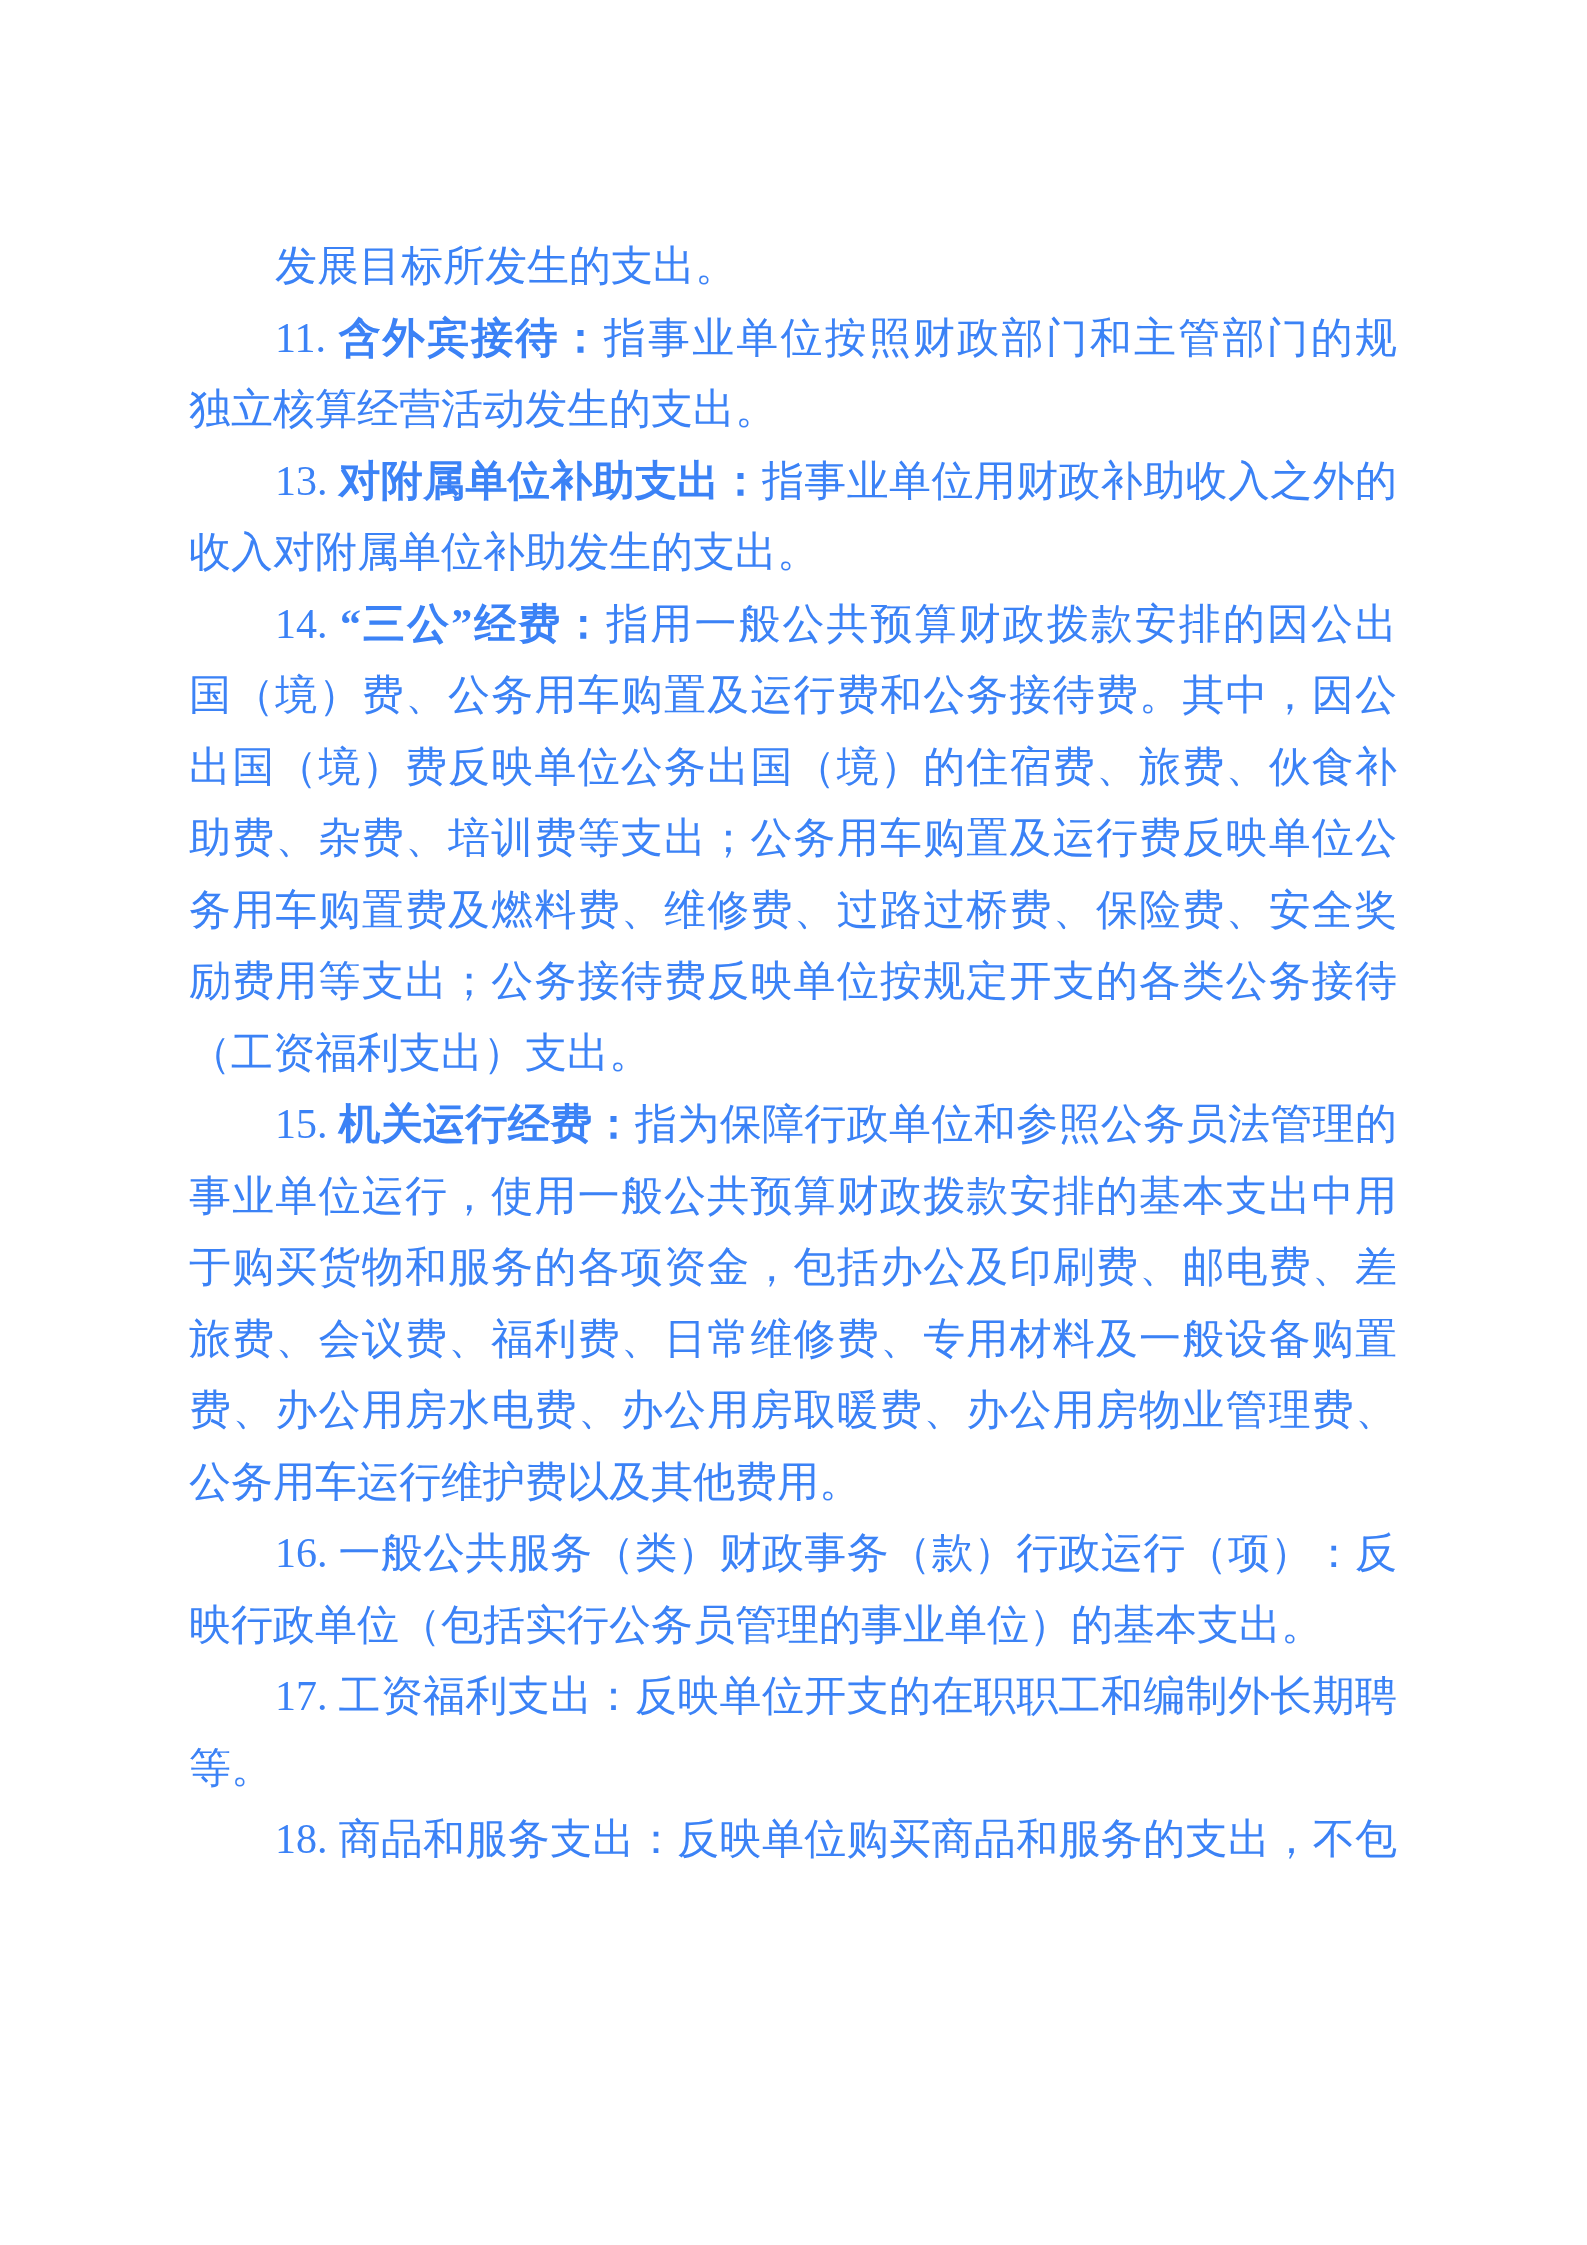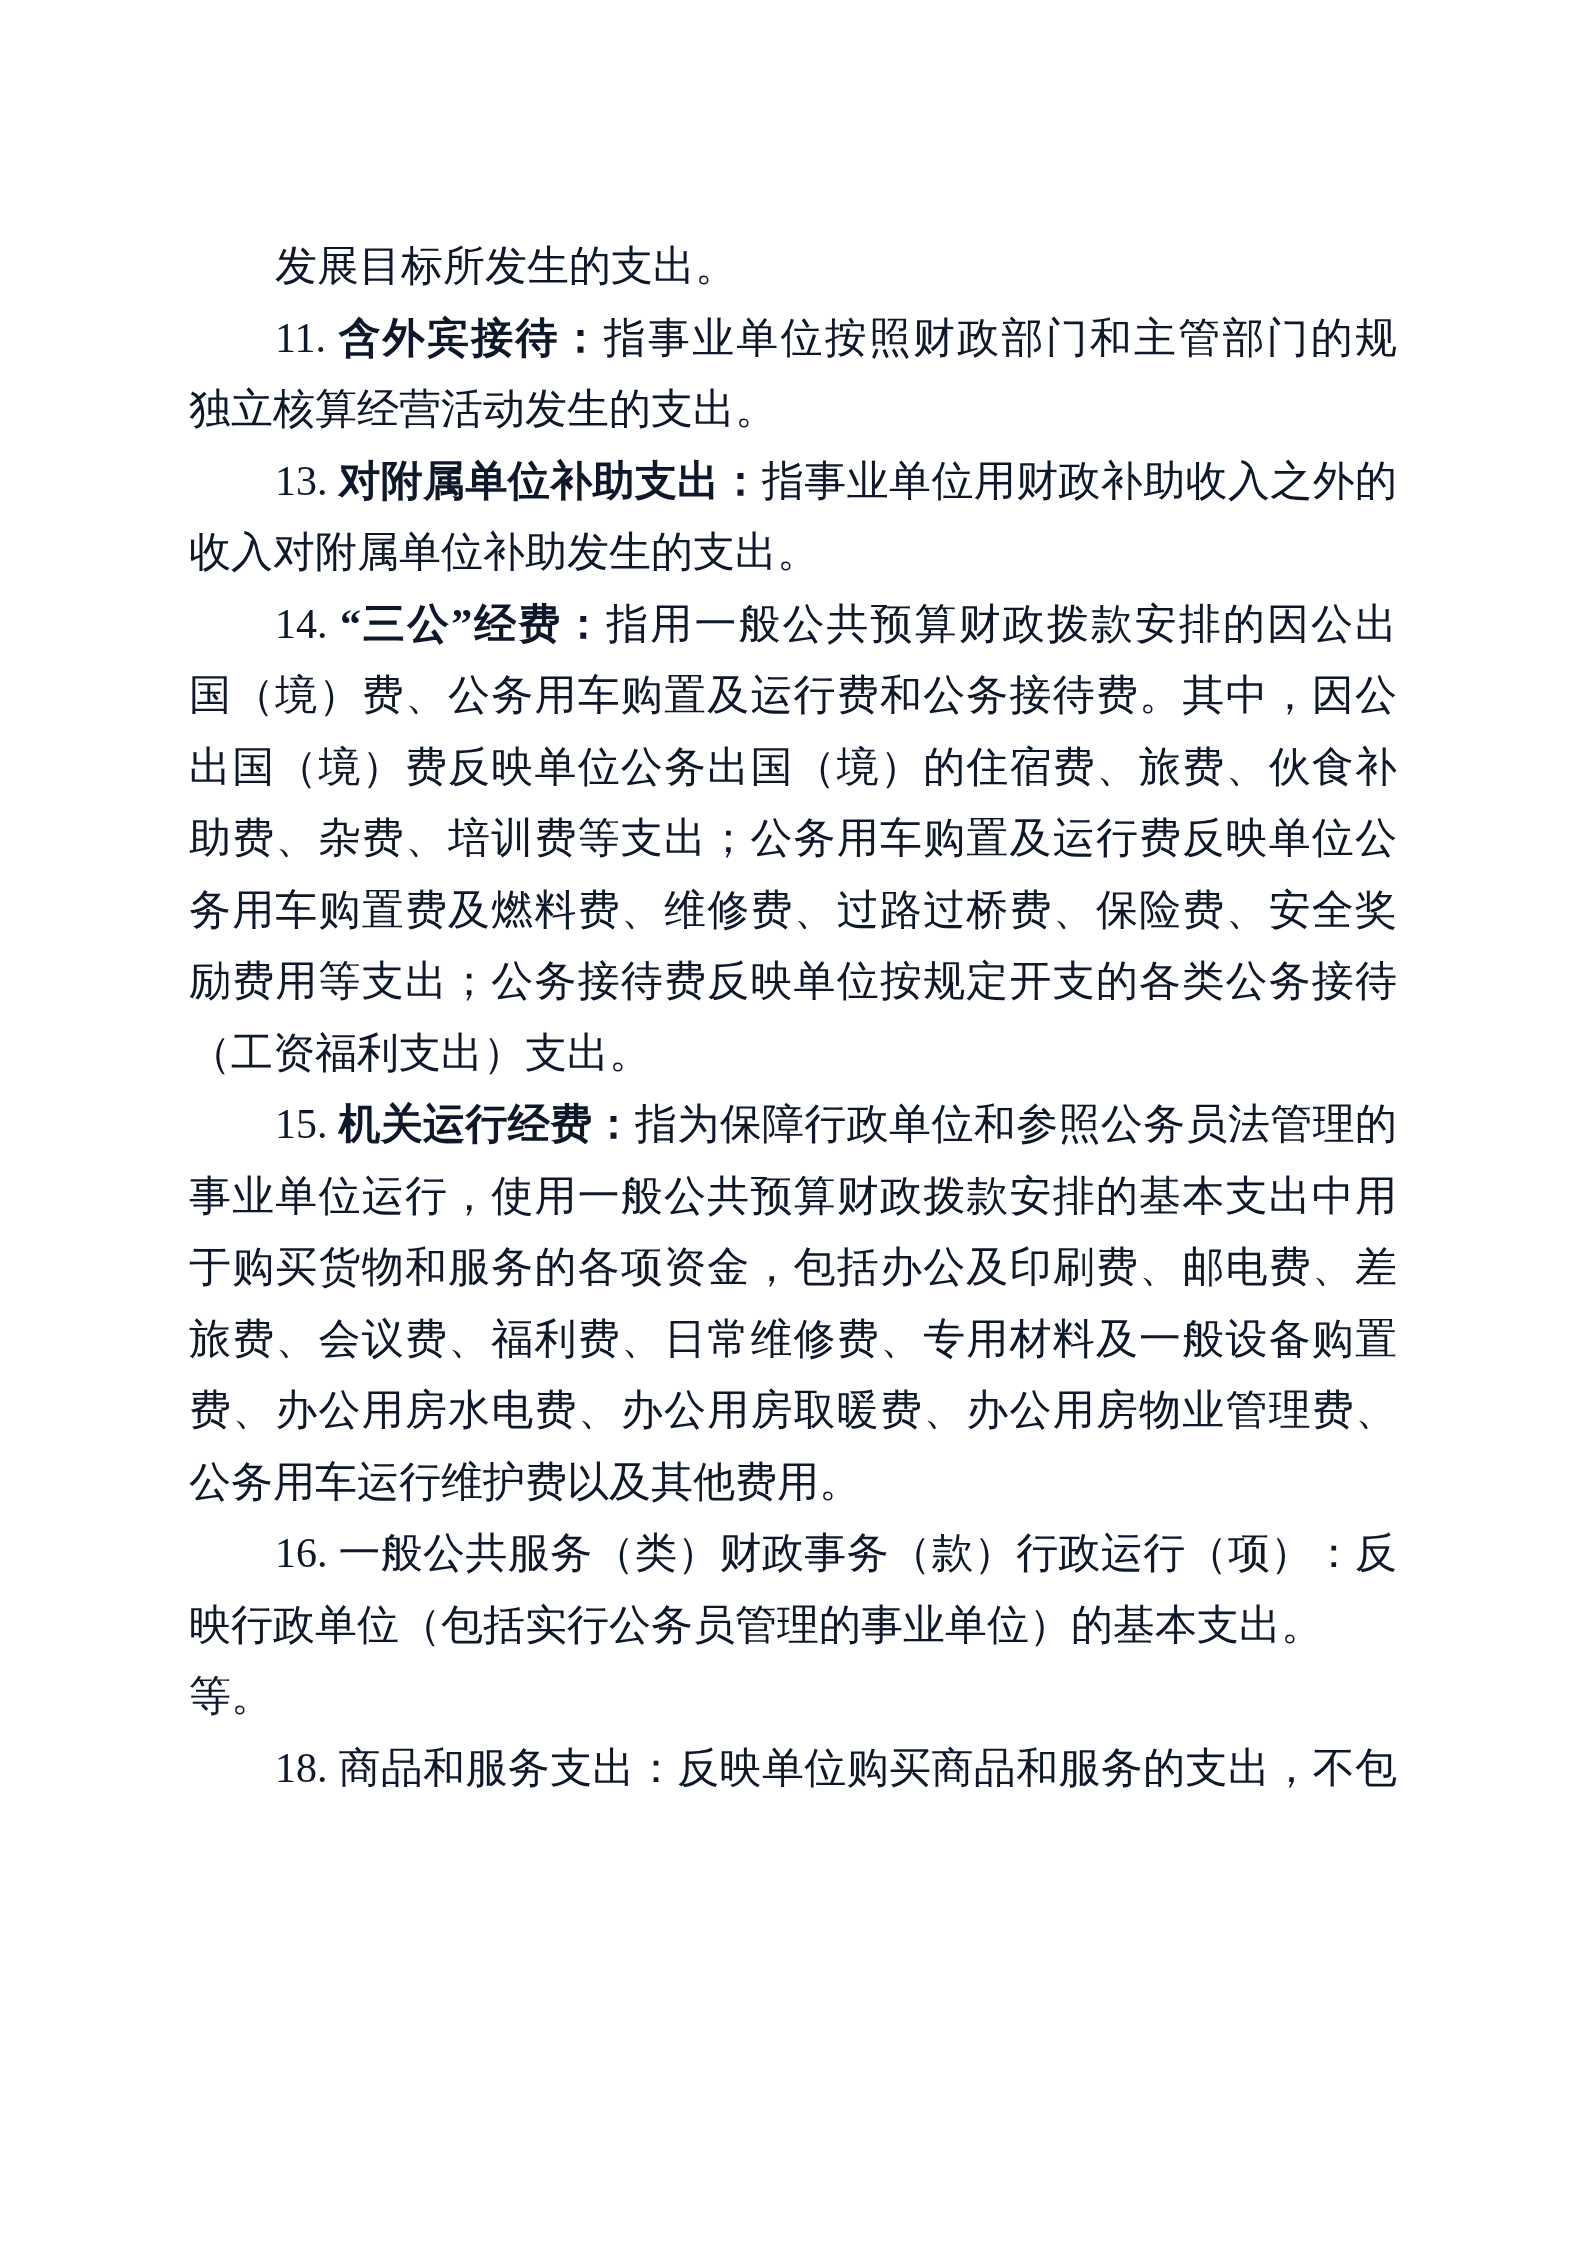--- a/index.html
+++ b/index.html
@@ -3,21 +3,21 @@
 <meta charset="utf-8">
 <style>
   html, body { margin: 0; padding: 0; background: #ffffff; }
   .page {
     position: relative;
     width: 1587px;
     height: 1938px;
     background: #ffffff;
     overflow: hidden;
     font-family: "Liberation Serif", "DejaVu Serif", serif;
-    color: #0f172a;
+    color: #3b82f6;
   }
   .text-block {
     position: absolute;
     left: 189px;
     top: 231px;
     width: 1208px;
   }
   .line {
     font-size: 42px;
     line-height: 71.5px;
@@ -78,20 +78,21 @@
       <div class="line"><span>费、办公用房水电费、办公用房取暖费、办公用房物业管理费、</span></div>
       <div class="line last"><span>公务用车运行维护费以及其他费用。</span></div>
     </section>
 
     <section>
       <div class="line first"><span class="lead">16. </span><span>一般公共服务（类）财政事务（款）行政运行（项）：反</span></div>
       <div class="line last"><span>映行政单位（包括实行公务员管理的事业单位）的基本支出。</span></div>
     </section>
 
     <section>
+      <div class="line first"><span class="lead">17. </span><span>工资福利支出：反映单位开支的在职职工和编制外长期聘</span></div>
       <div class="line last"><span>等。</span></div>
     </section>
 
     <section>
       <div class="line first"><span class="lead">18. </span><span>商品和服务支出：反映单位购买商品和服务的支出，不包</span></div>
     </section>
 
   </div>
 
   <div class="page-number">10</div>

